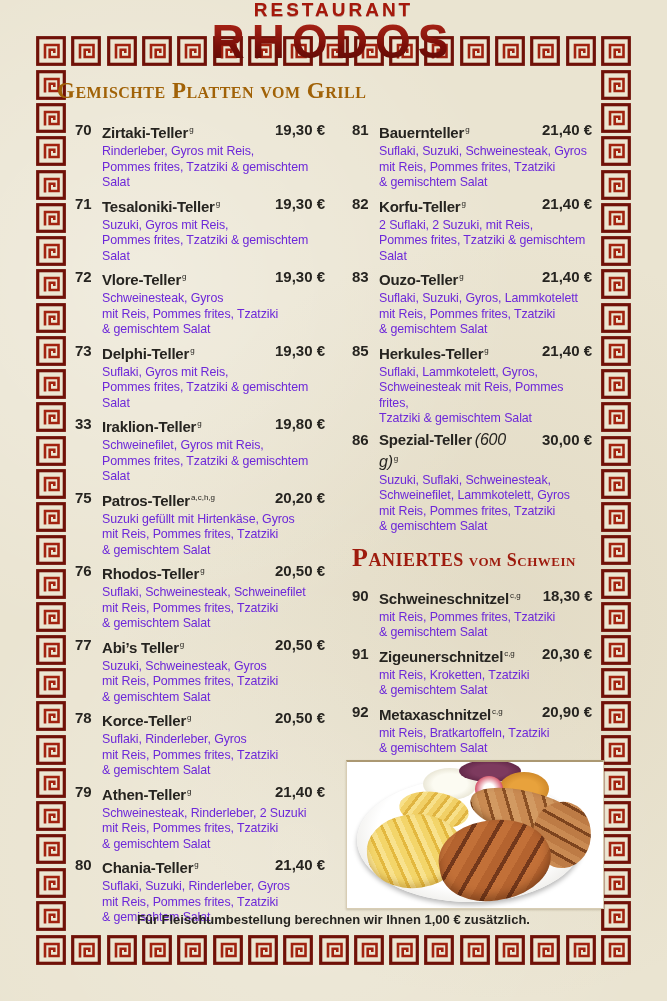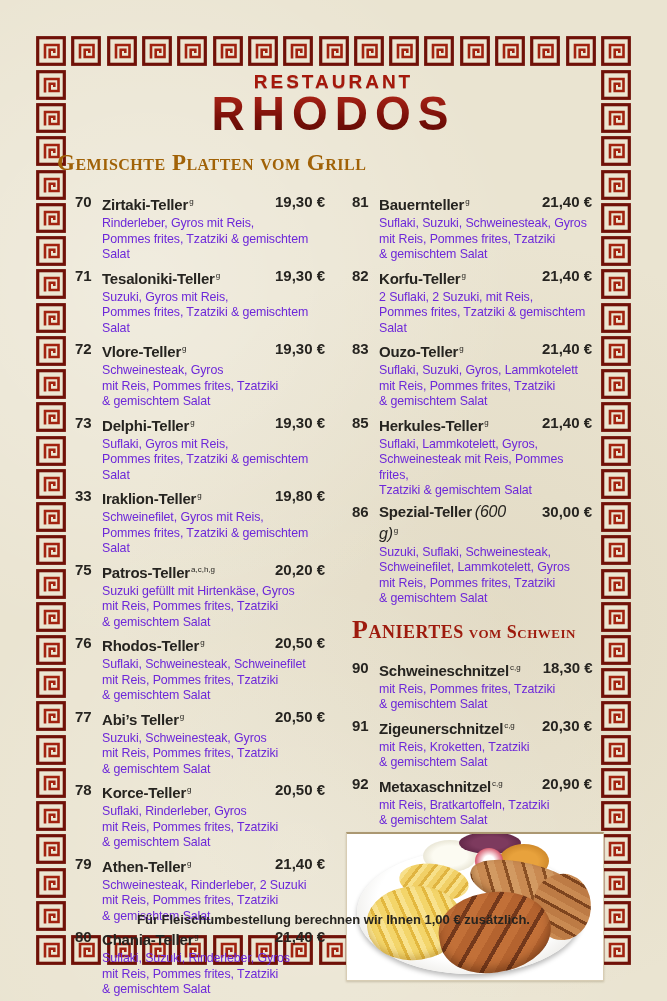--- a/index.html
+++ b/index.html
@@ -16,21 +16,21 @@
 
   
   .gk-strip { position: absolute; display: flex; justify-content: space-between; }
   .gk-top    { left: 36px; right: 36px; top: 36px;    height: 30px; }
   .gk-bottom { left: 36px; right: 36px; top: 935px;   height: 30px; }
   .gk-left   { left: 36px;  top: 70px; height: 861px; width: 30px; flex-direction: column; }
   .gk-right  { right: 36px; top: 70px; height: 861px; width: 30px; flex-direction: column; }
   .gk-tile { width: 30px; height: 30px; flex: 0 0 auto; }
 
   
-  .content { position: relative; padding-top: 72px; }
+  .content { position: relative; }
 
   .logo { text-align: center; }
   .logo-top {
     font-size: 19px; font-weight: bold; letter-spacing: 3px;
     color: #a5180b; line-height: 20px;
     text-shadow: 0 1px 0 rgba(90,10,5,.35);
   }
   .logo-main {
     font-size: 46px; font-weight: bold; letter-spacing: 7px; line-height: 46px;
     color: #8e1309; margin-top: -2px;

